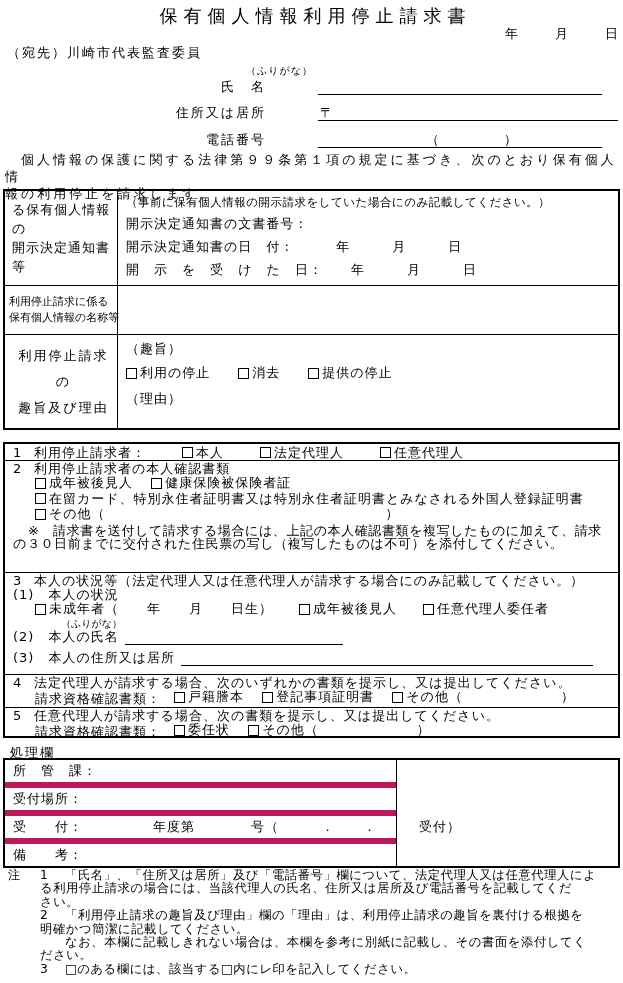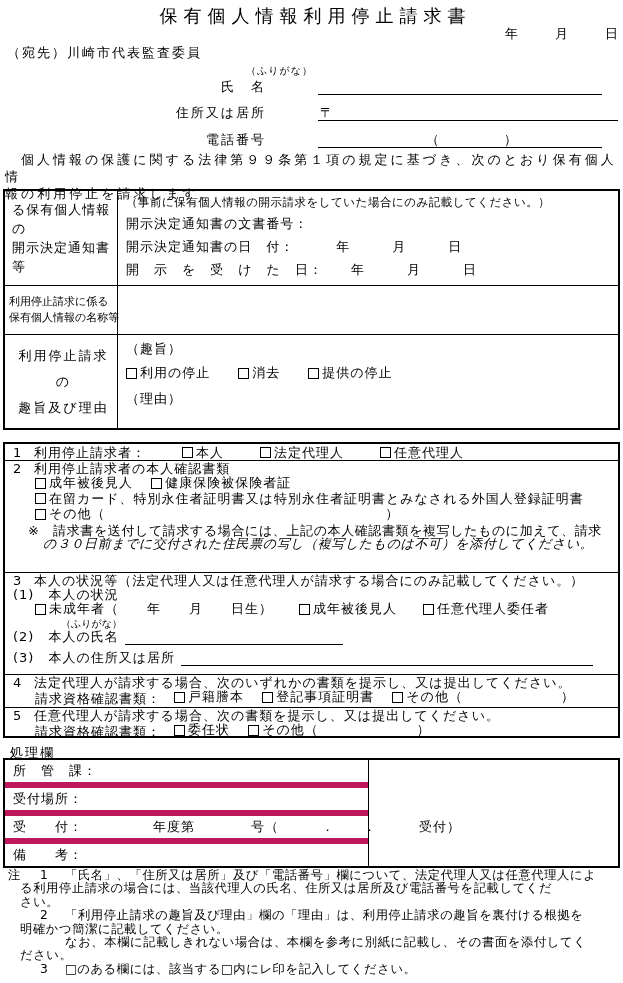--- a/index.html
+++ b/index.html
@@ -44,42 +44,42 @@
   .t2item{box-sizing:border-box;padding:1px 4px 0 8px;line-height:14px;position:relative;}
   .t2item + .t2item{border-top:1px solid #000;}
   .t2i1{height:16px;display:flex;align-items:center;}
   .t2i2{height:112px;} .t2i3{height:102px;} .t2i4{height:33px;} .t2i5{height:29px;}
   .num{display:inline-block;width:21px;letter-spacing:0;flex:none;}
   .ind{margin-left:22px;white-space:nowrap;}
   .t2line{white-space:nowrap;line-height:14px;}
   .gap36 > .opt{margin-left:36px;} .gap36 > .opt:first-of-type{margin-left:0;}
   .gap13 > .opt{margin-left:13px;} .gap13 > .opt:first-of-type{margin-left:0;}
   .refnote{margin-left:15px;margin-top:1px;line-height:13.8px;white-space:nowrap;letter-spacing:0.6px;}
-  .refnote2{margin-left:30px;line-height:13.8px;white-space:nowrap;letter-spacing:0.6px;font-style:italic;}
+  .refnote2{line-height:13.8px;white-space:nowrap;letter-spacing:0.6px;}
   .statusrow{display:flex;gap:26px;align-items:flex-start;}
   .furi2{font-size:10px;letter-spacing:0;line-height:11px;margin:2px 0 0 48px;}
   .wline{display:inline-block;border-bottom:1px solid #000;height:13px;vertical-align:bottom;margin-left:6px;}
   .w220{width:218px;} .w415{width:412px;}
   .subrow{line-height:16px;white-space:nowrap;}
   .mt6{margin-top:5px;}
 
   
   .proc-label{top:744px;left:10px;letter-spacing:2px;}
   .proc{top:758px;left:3px;width:617px;height:110px;border:2px solid #000;box-sizing:border-box;display:flex;}
-  .proc-left{width:364px;border-right:1px solid #000;box-sizing:border-box;display:flex;flex-direction:column;}
+  .proc-left{width:392px;border-right:1px solid #000;box-sizing:border-box;display:flex;flex-direction:column;}
   .proc-row{flex:1;display:flex;align-items:center;padding-left:8px;white-space:nowrap;letter-spacing:1px;}
   .proc-row + .proc-row{border-top:6px solid #be185d;}
   .proc-right{flex:1;}
 
   
   .notes{top:869px;left:5px;width:615px;font-size:12.3px;letter-spacing:0.6px;line-height:13.4px;}
   .note-label{position:absolute;left:3px;top:0;}
   .nfirst{margin-left:35px;white-space:nowrap;}
   .nfirst2{margin-left:60px;white-space:nowrap;}
-  .nline{margin-left:15px;white-space:nowrap;}
+  .nline{margin-left:35px;white-space:nowrap;}
   .nnum{display:inline-block;width:25px;letter-spacing:0;}
 </style>
 </head>
 <body>
 
 <div class="page">
 
   <div class="abs title">保有個人情報利用停止請求書</div>
   <div class="abs dateline">
     <span>年</span>

